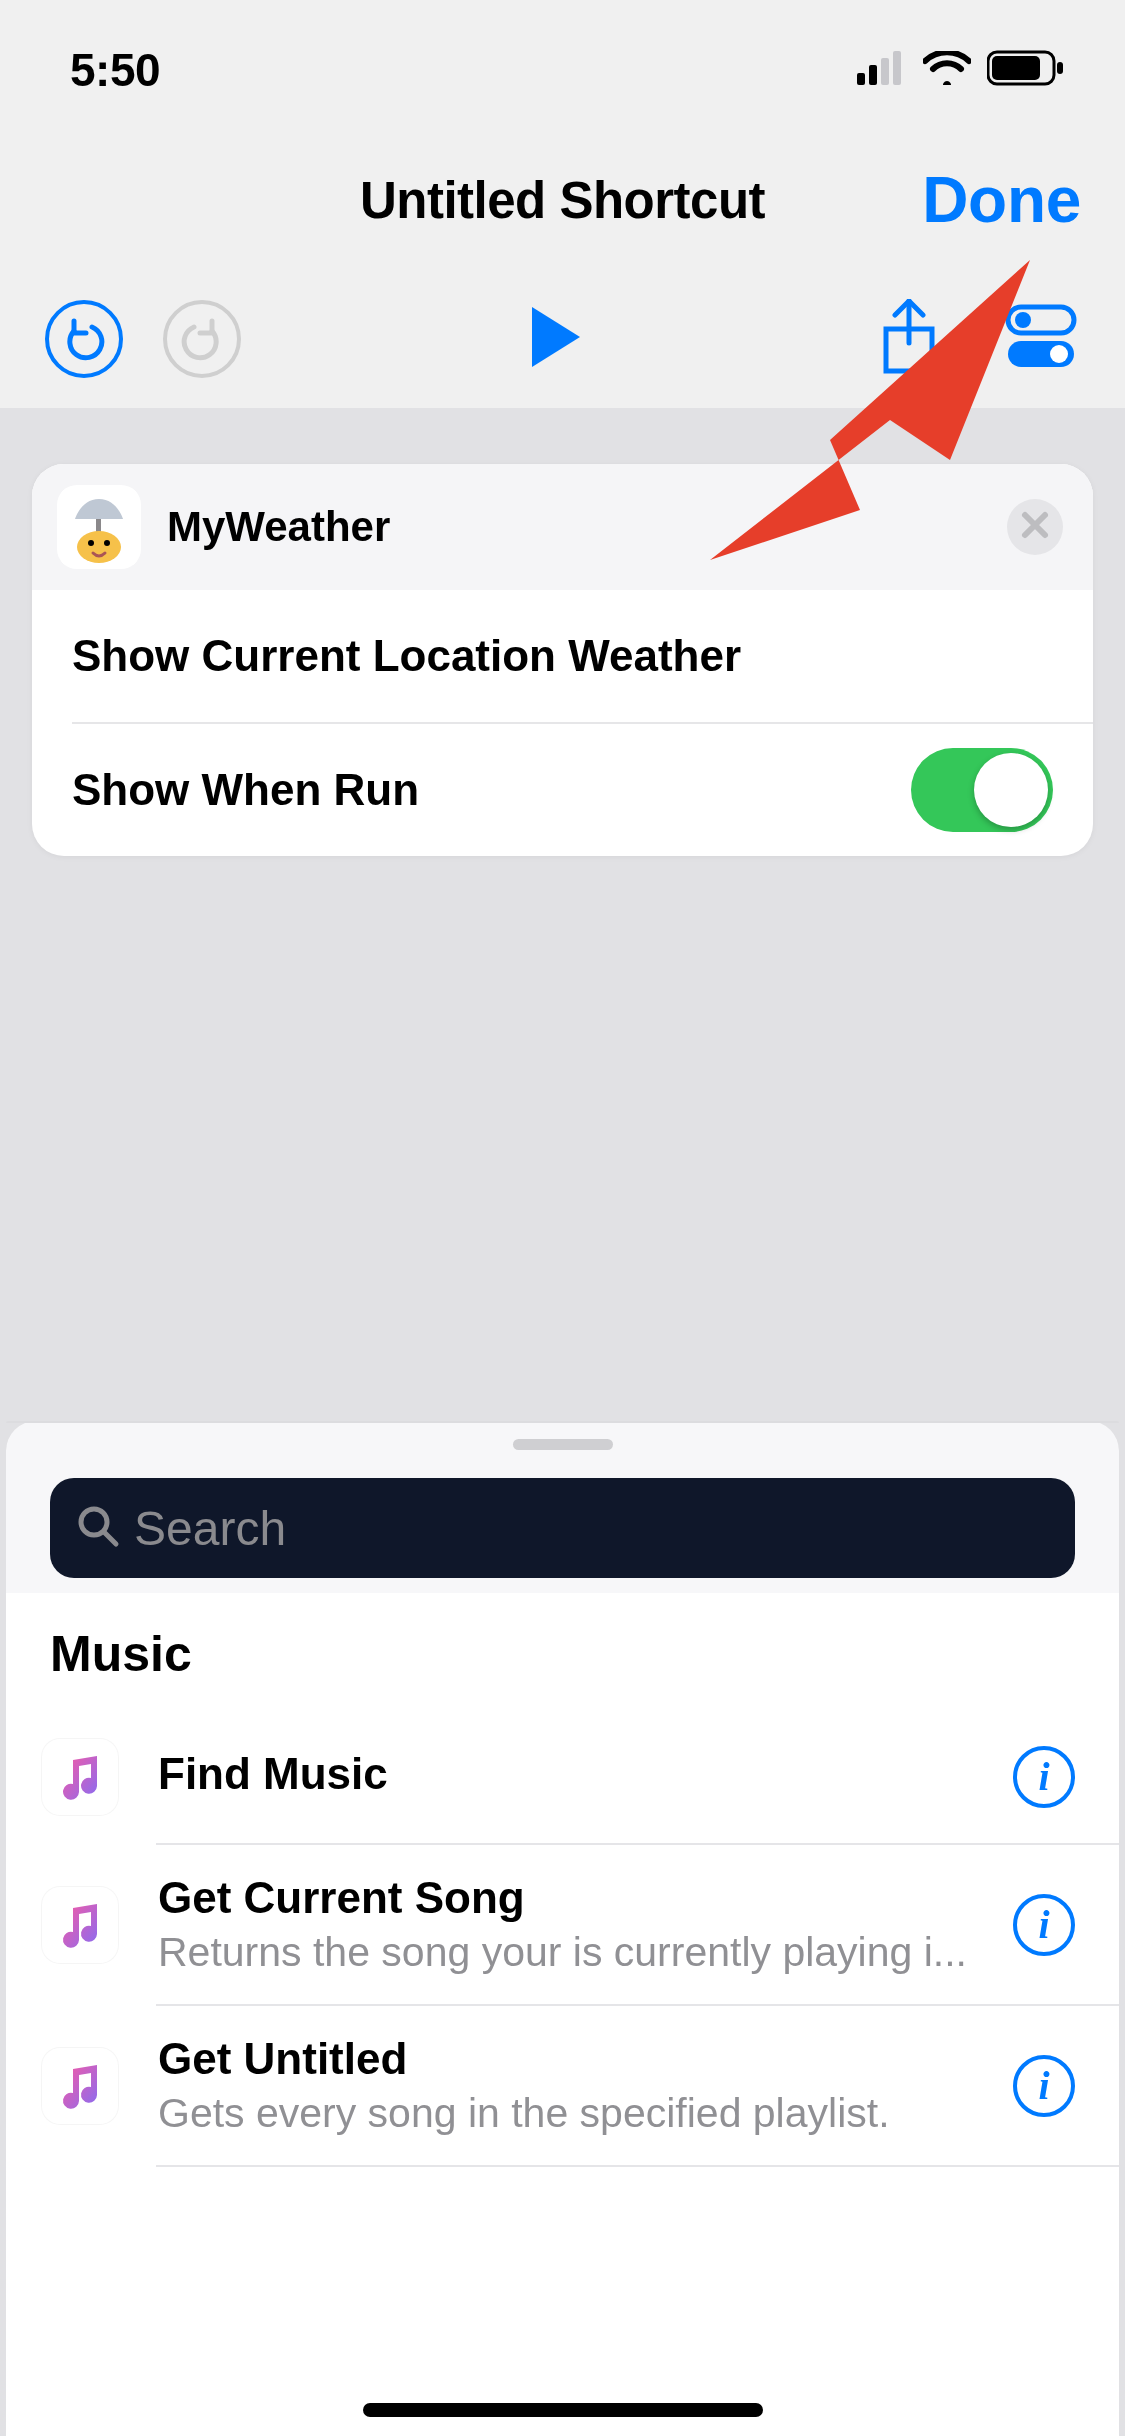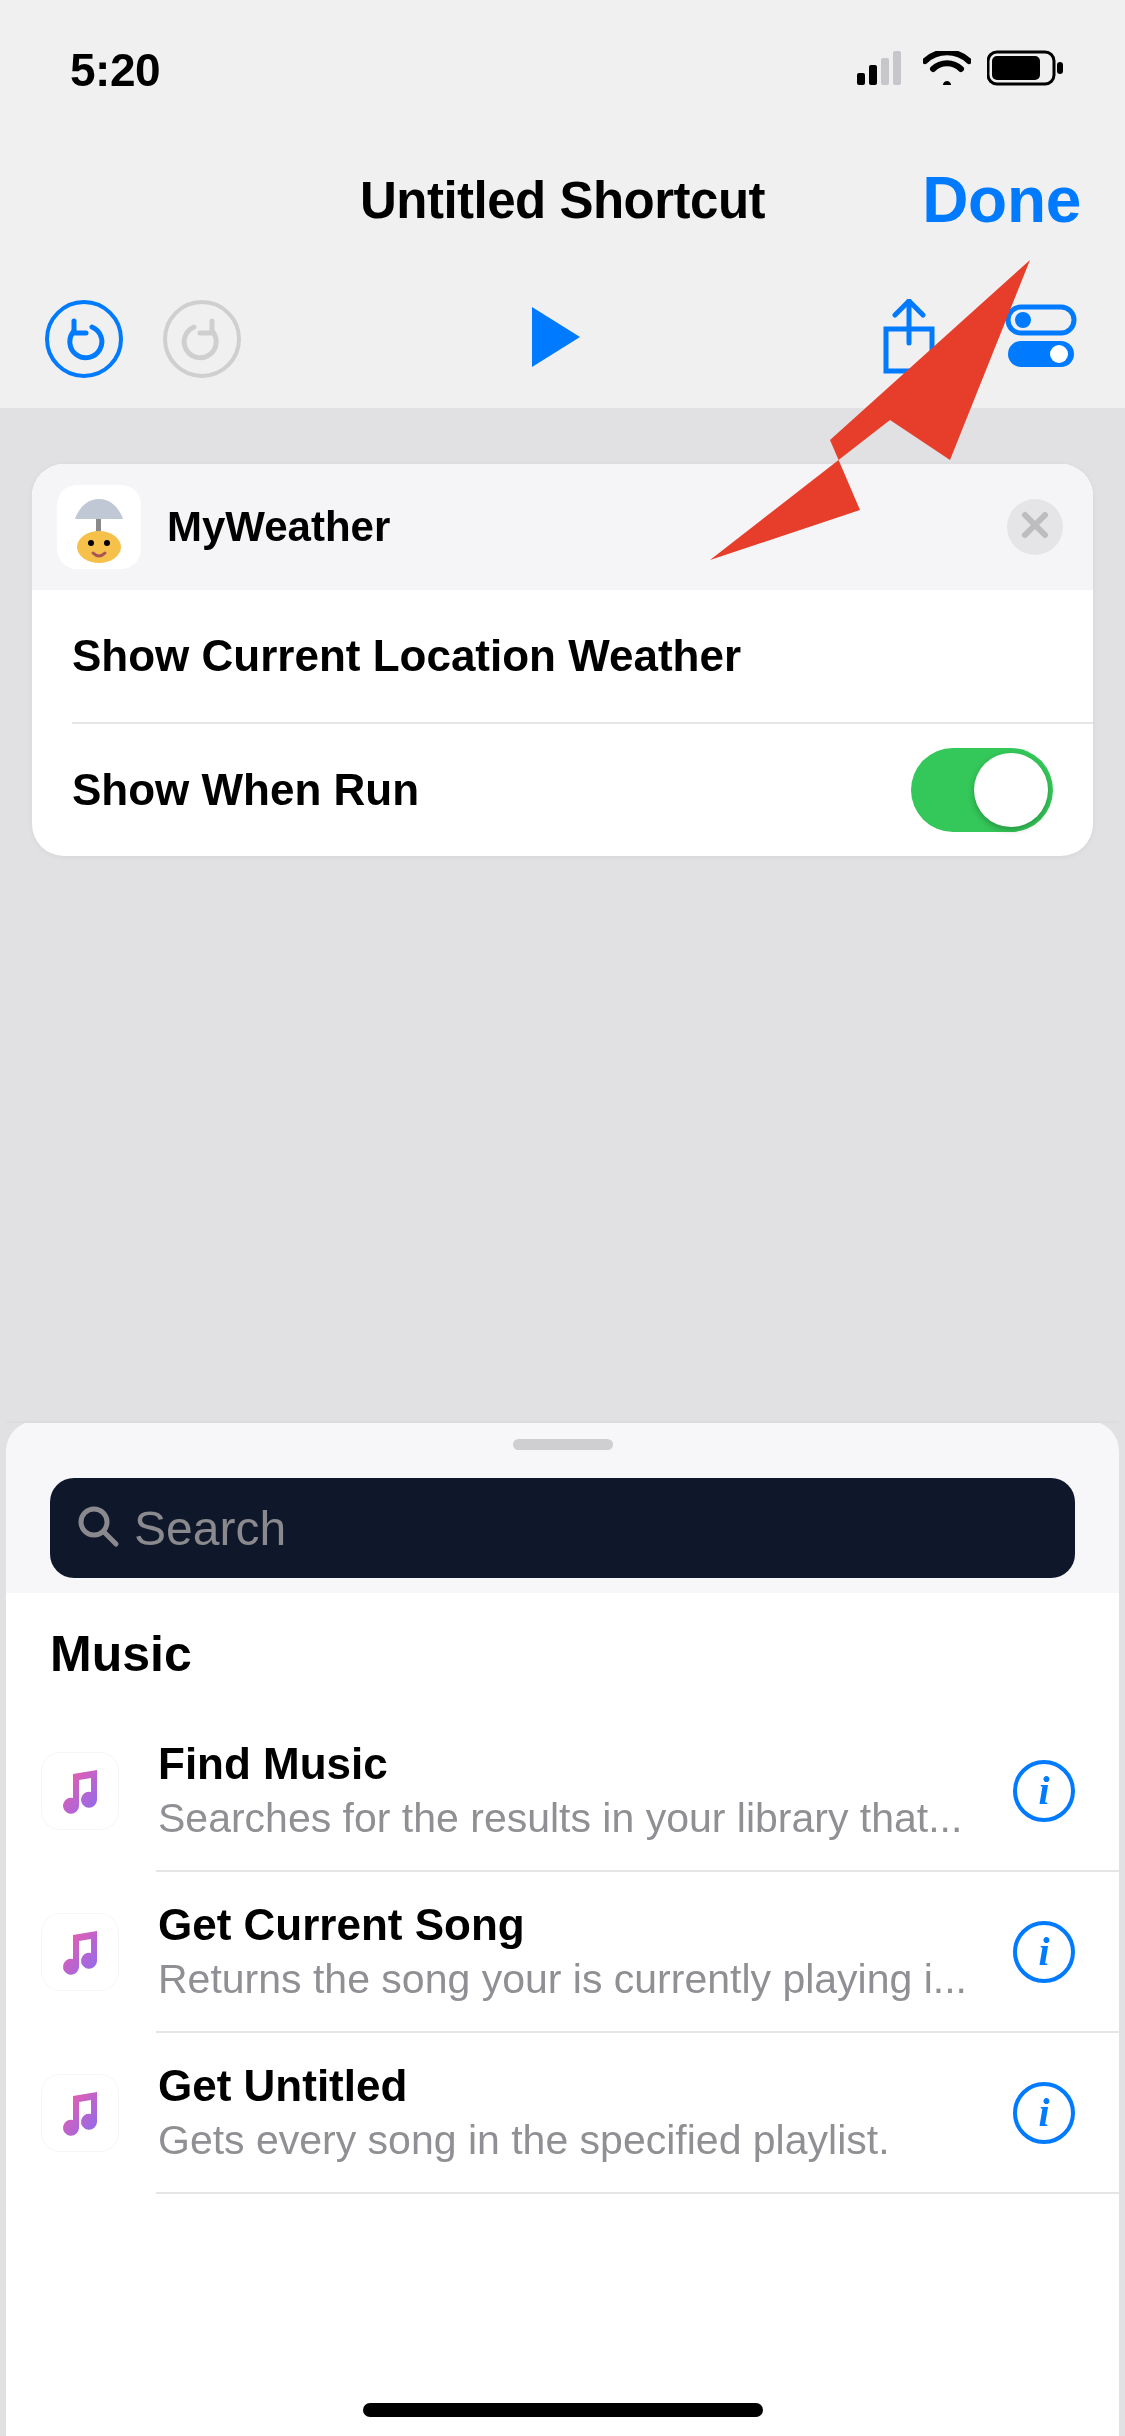--- a/index.html
+++ b/index.html
@@ -67,21 +67,21 @@
   
   .annot-arrow { position:absolute; top: 250px; left: 700px; pointer-events:none; }
 
   
   .home-ind { position:absolute; bottom: 19px; left:50%; transform:translateX(-50%); width: 400px; height: 14px; background:#000; border-radius: 10px; }
 </style>
 </head>
 <body>
 
 <div class="status-bar">
-  <div class="status-time">5:20</div>
+  <div class="status-time">5:50</div>
   <div class="status-icons">
     <span>
       <svg width="50" height="34" viewBox="0 0 50 34">
         <rect x="0" y="22" width="8" height="12" rx="2" fill="#000"></rect>
         <rect x="12" y="14" width="8" height="20" rx="2" fill="#000"></rect>
         <rect x="24" y="7" width="8" height="27" rx="2" fill="#c7c7cb"></rect>
         <rect x="36" y="0" width="8" height="34" rx="2" fill="#c7c7cb"></rect>
       </svg>
     </span>
     <span>
@@ -215,21 +215,20 @@
             <defs>
                 <linearGradient id="g1" x1="0" y1="0" x2="1" y2="1">
                   <stop offset="0" stop-color="#f65aa4"></stop>
                   <stop offset="1" stop-color="#8a6cf1"></stop>
                 </linearGradient>
               </defs>
           </svg>
         </div>
         <div class="lib-text">
           <div class="lib-title">Find Music</div>
-          <div class="lib-desc">Searches for the results in your library that...</div>
         </div>
         <div class="lib-info">
             <span class="lib-info-i">i</span>
           </div>
       </div>
       <div class="row-sep"></div>
 
       <div class="lib-row">
         <div class="lib-icon">
           <svg width="54" height="54" viewBox="0 0 54 54">

